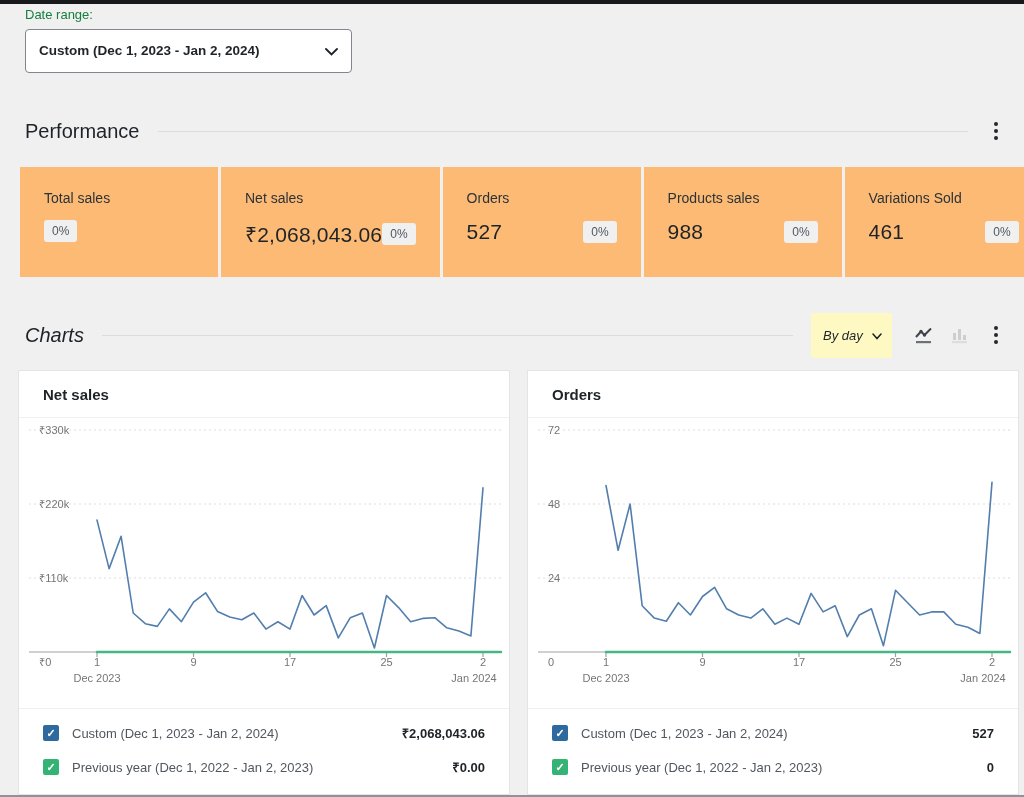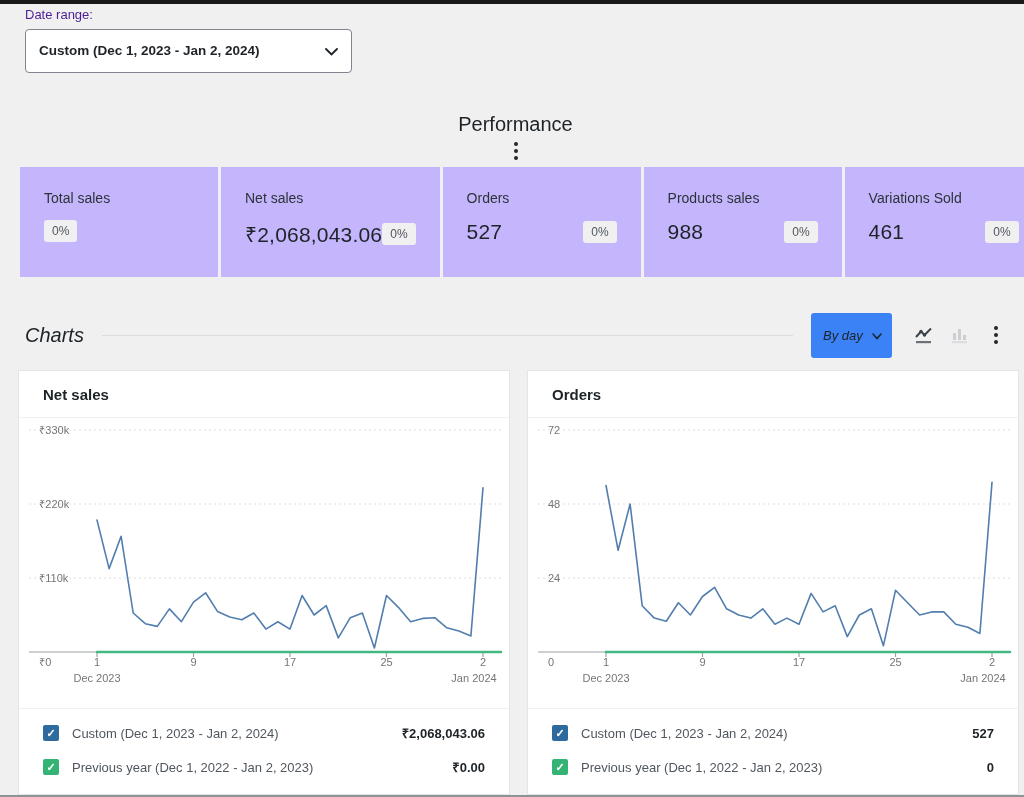--- a/index.html
+++ b/index.html
@@ -9,50 +9,50 @@
     background:#f0f0f1;
     position:relative;
     overflow:hidden;
     color:#1d2327;
   }
   .abs { position:absolute; }
 
   .top-edge { left:0; top:0; width:1024px; height:4px; background:#17191b; }
   .bottom-edge { left:0; bottom:0; width:1024px; height:2px; background:#8f9296; }
 
-  .date-range-label { left:25px; top:7px; font-size:13px; color:#4c1d95; }
+  .date-range-label { left:25px; top:7px; font-size:13px; color:#15803d; }
   .date-dropdown {
     left:25px; top:29px; width:327px; height:44px;
     background:#fff; border:1px solid #80858e; border-radius:4px;
     display:flex; align-items:center; justify-content:space-between;
     padding:0 13px; cursor:pointer;
   }
   .dd-primary { font-size:13.5px; font-weight:700; color:#1d2327; line-height:1.35; }
   .dd-secondary { font-size:12px; color:#3c434a; line-height:1.3; }
 
   .section-header { display:flex; align-items:center; }
-  .perf-header { left:25px; right:18px; top:113px; height:36px;flex-direction:column; }
+  .perf-header { left:25px; right:18px; top:113px; height:36px; }
   .charts-header { left:25px; right:18px; top:311px; height:48px;font-style:italic; }
   .section-title { font-size:20px; font-weight:500; color:#1d2327; white-space:nowrap; }
   .hr-divider { flex:1; height:1px; background:#dcdcde; margin:0 18px; }
   .kebab { display:flex; flex-direction:column; gap:3px; padding:6px 8px; cursor:pointer; }
   .kebab i { width:4px; height:4px; border-radius:50%; background:#23282d; }
 
   .summary-row {
     left:20px; top:167px; width:1004px; height:110px;
     display:flex; gap:3px; overflow:hidden;
   }
-  .sum-card { flex:1 0 198px; background:#c4b5fd; padding:23px 24px; cursor:pointer; }
+  .sum-card { flex:1 0 198px; background:#fdba74; padding:23px 24px; cursor:pointer; }
   .sum-label { font-size:14px; color:#2c3338; }
   .sum-value-row { margin-top:14px; display:flex; justify-content:space-between; align-items:center; }
   .sum-value { font-size:21px; font-weight:500; color:#1d2327; letter-spacing:0.2px; }
   .delta-badge { font-size:12px; color:#50575e; background:#f0f0f1; border-radius:3px; padding:4px 8px; }
 
   .interval-select {
-    width:81px; height:45px; background:#3b82f6; border-radius:3px;
+    width:81px; height:45px; background:#fef9c3; border-radius:3px;
     display:flex; align-items:center; justify-content:space-between;
     padding:0 10px 0 12px; font-size:13px; color:#1d2327;
     margin-right:22px; cursor:pointer; flex:0 0 auto;
   }
   .chart-type-toggle { display:flex; align-items:center; gap:16px; margin-right:16px; }
   .icon-btn { cursor:pointer; display:flex; }
 
   .chart-card {
     top:370px; width:492px; height:425px;
     background:#fff; border:1px solid #e2e4e7;

